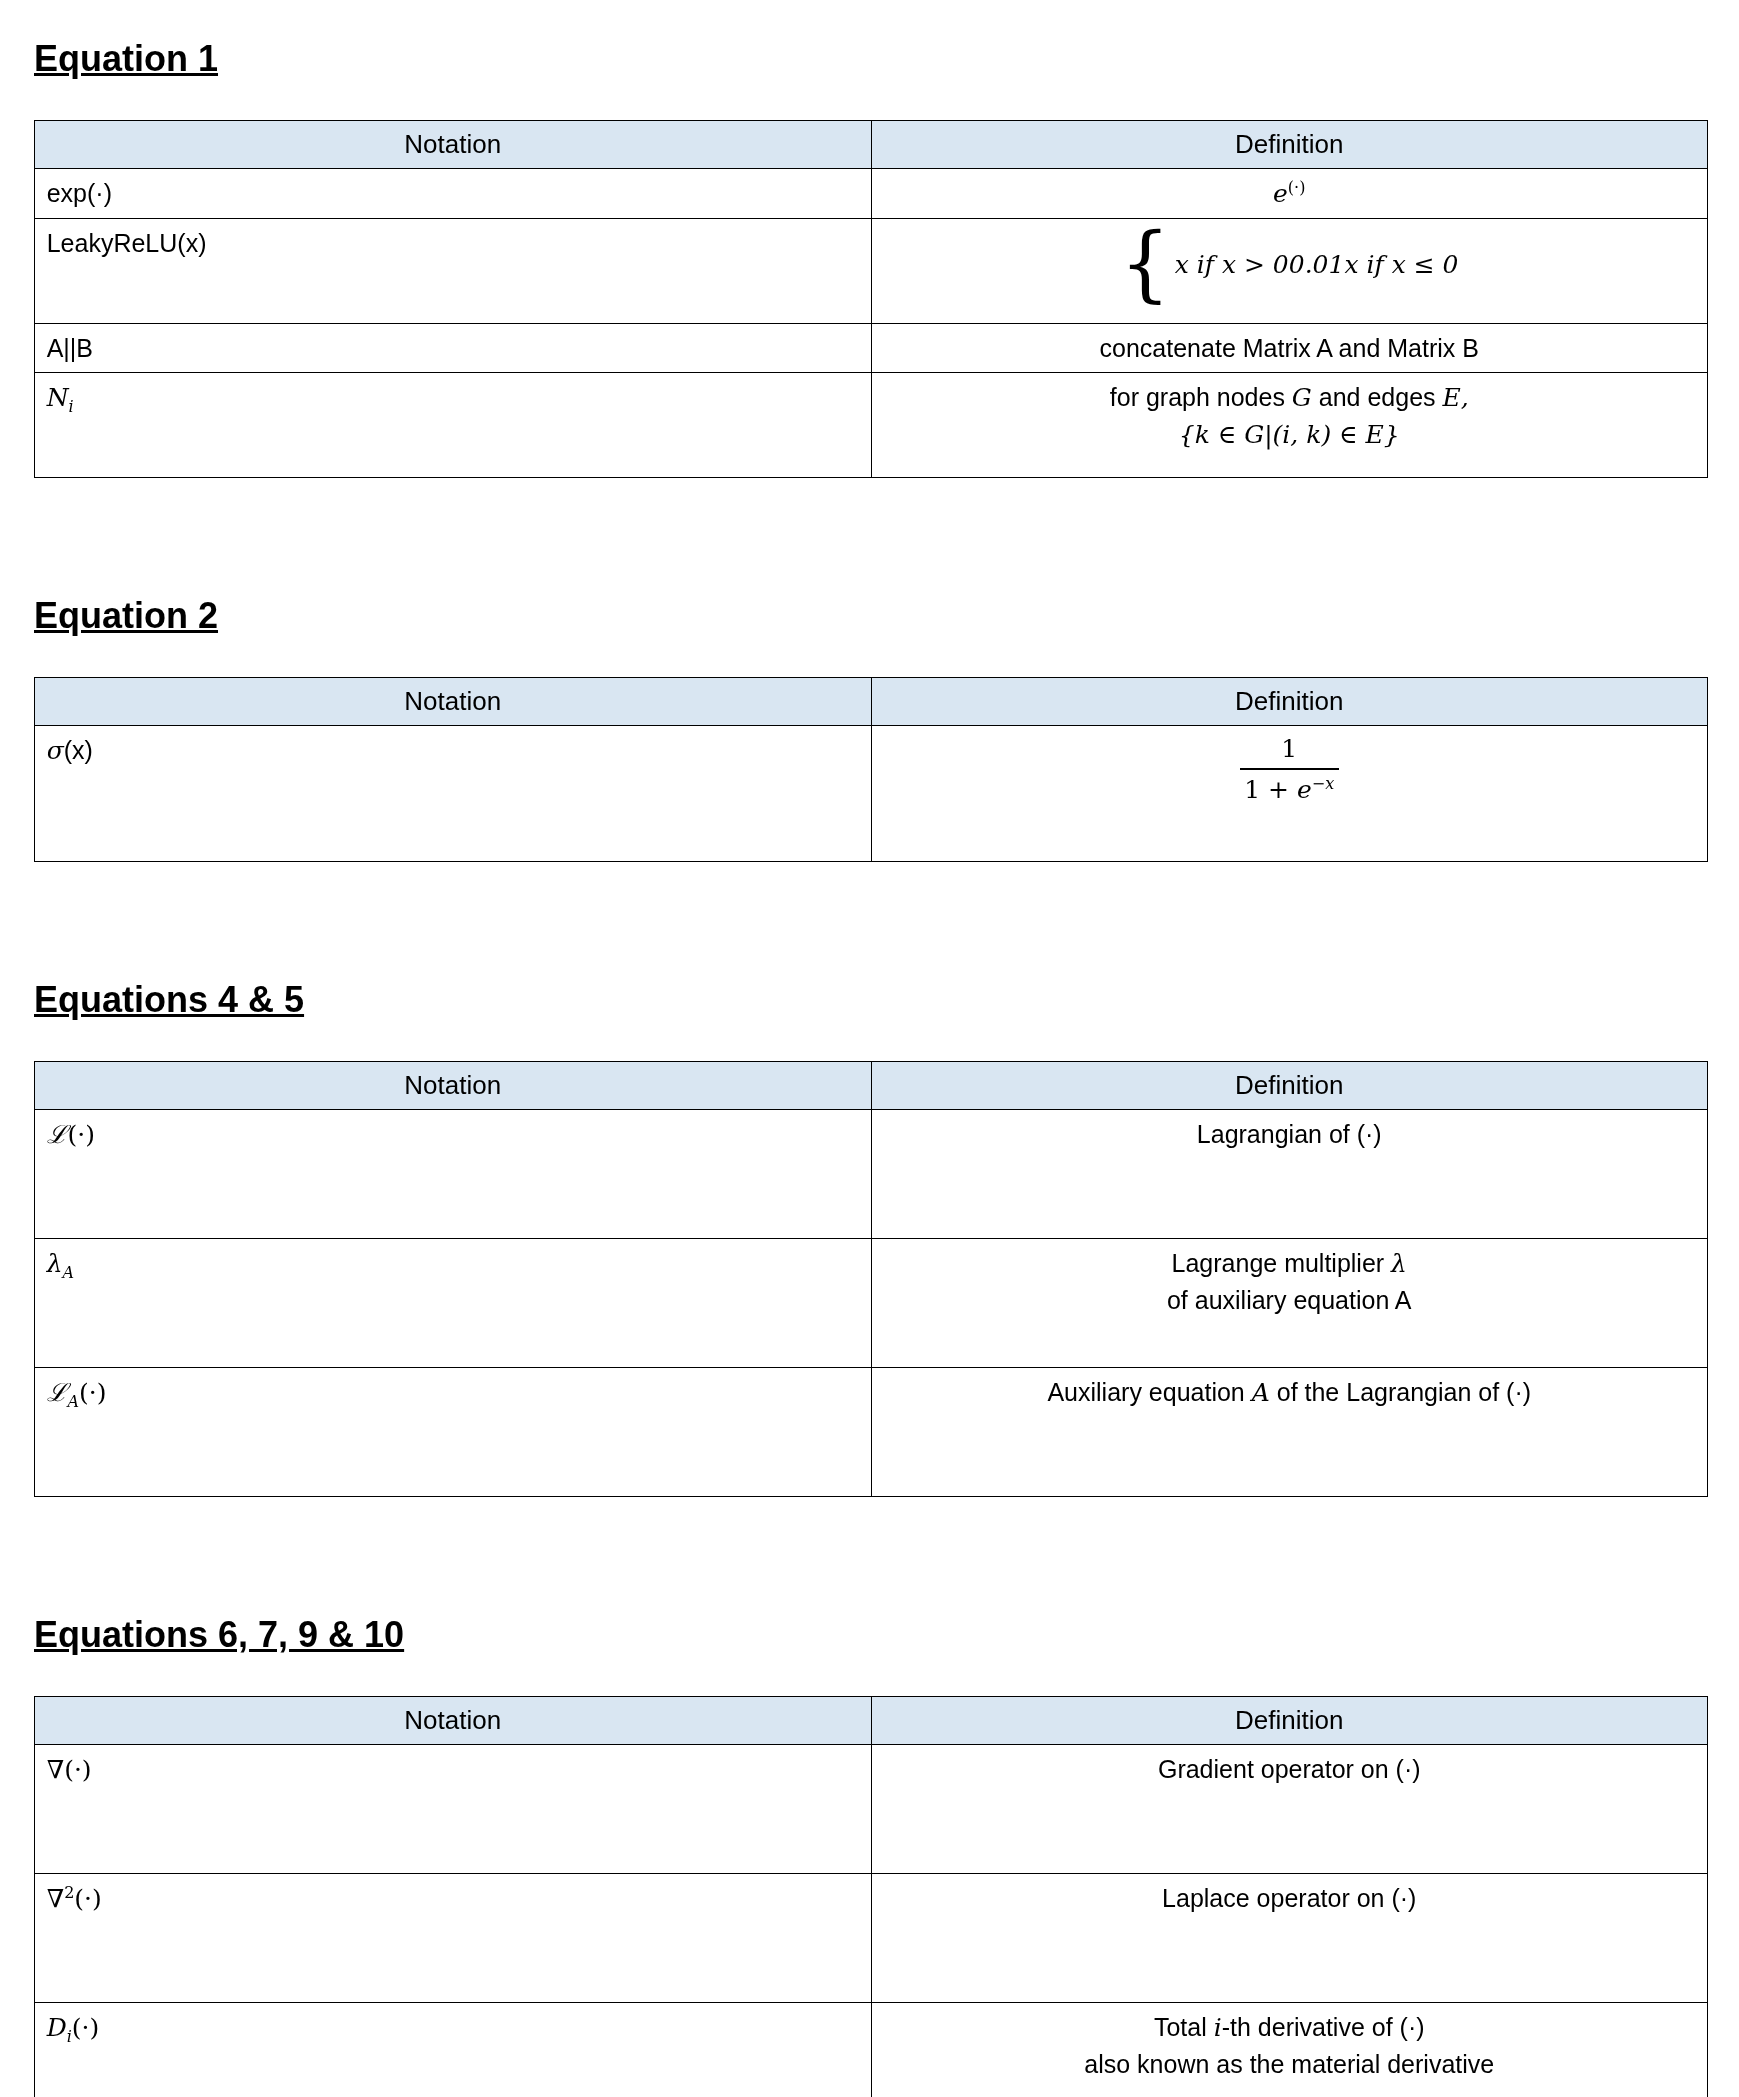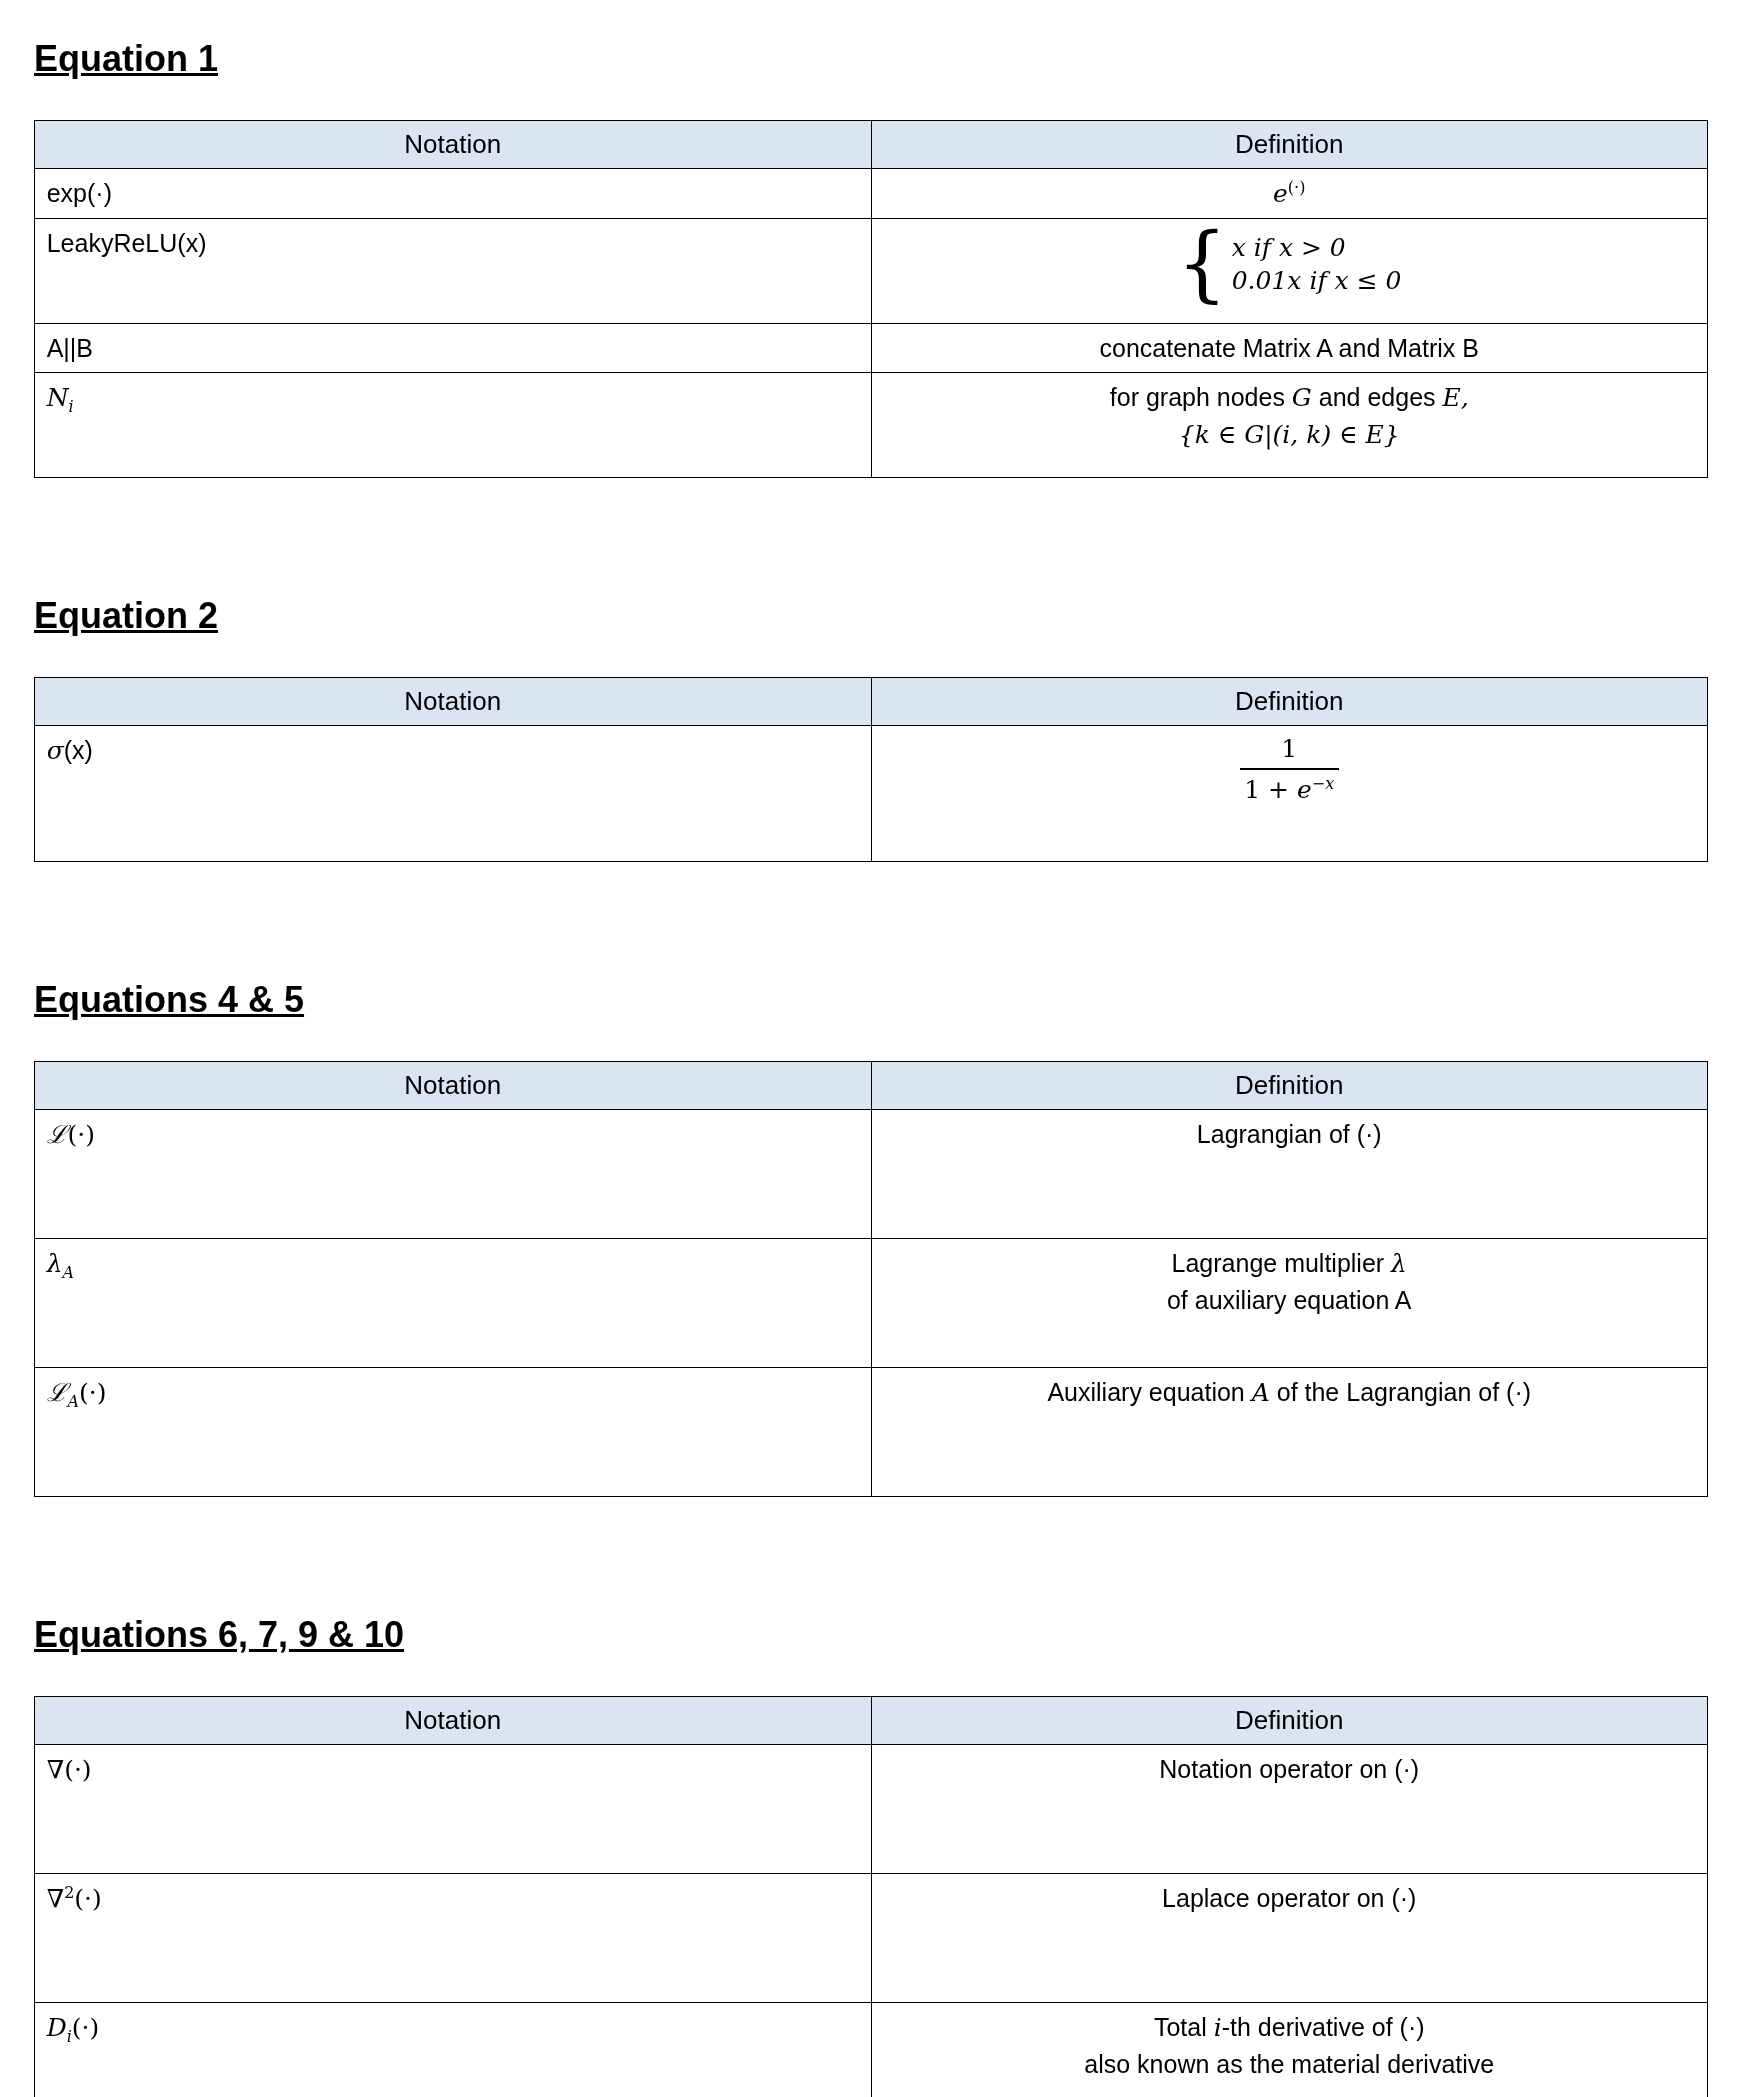--- a/index.html
+++ b/index.html
@@ -52,21 +52,21 @@
   .def-line { display: block; }
   .piecewise { display: inline-flex; align-items: center; text-align: left; vertical-align: top; }
   .brace {
     font-family: "DejaVu Serif", serif;
     font-size: 79px;
     line-height: 1;
     font-weight: 400;
     margin-right: 4.4px;
     transform: scaleY(1.05);
   }
-  .pw-lines { display: inline-flex; flex-direction: column; }
+  .pw-lines { display: inline-flex; flex-direction: row; align-items: center; }
   .pw-line { display: block; line-height: 1.35; }
   .fraction { display: inline-block; vertical-align: top; margin-top: 2.9px; }
   .fraction .num {
     display: block;
     border-bottom: 2.2px solid #000000;
     padding: 0 4.4px 5.9px;
     line-height: 1.1;
   }
   .fraction .den { display: block; padding: 5.9px 4.4px 0; line-height: 1.1; }
 </style>
@@ -226,21 +226,21 @@
           <th>Notation</th>
           <th>Definition</th>
         </tr>
       </thead>
       <tbody>
         <tr class="rG">
           <td class="not">
             <span class="mup">∇</span><span class="mup">(·)</span>
           </td>
           <td class="def">
-            <span class="plain">Notation operator on (·)</span>
+            <span class="plain">Gradient operator on (·)</span>
           </td>
         </tr>
         <tr class="rG">
           <td class="not">
             <span class="mup">∇</span><sup class="msup mup">2</sup><span class="mup">(·)</span>
           </td>
           <td class="def">
             <span class="plain">Laplace operator on (·)</span>
           </td>
         </tr>

